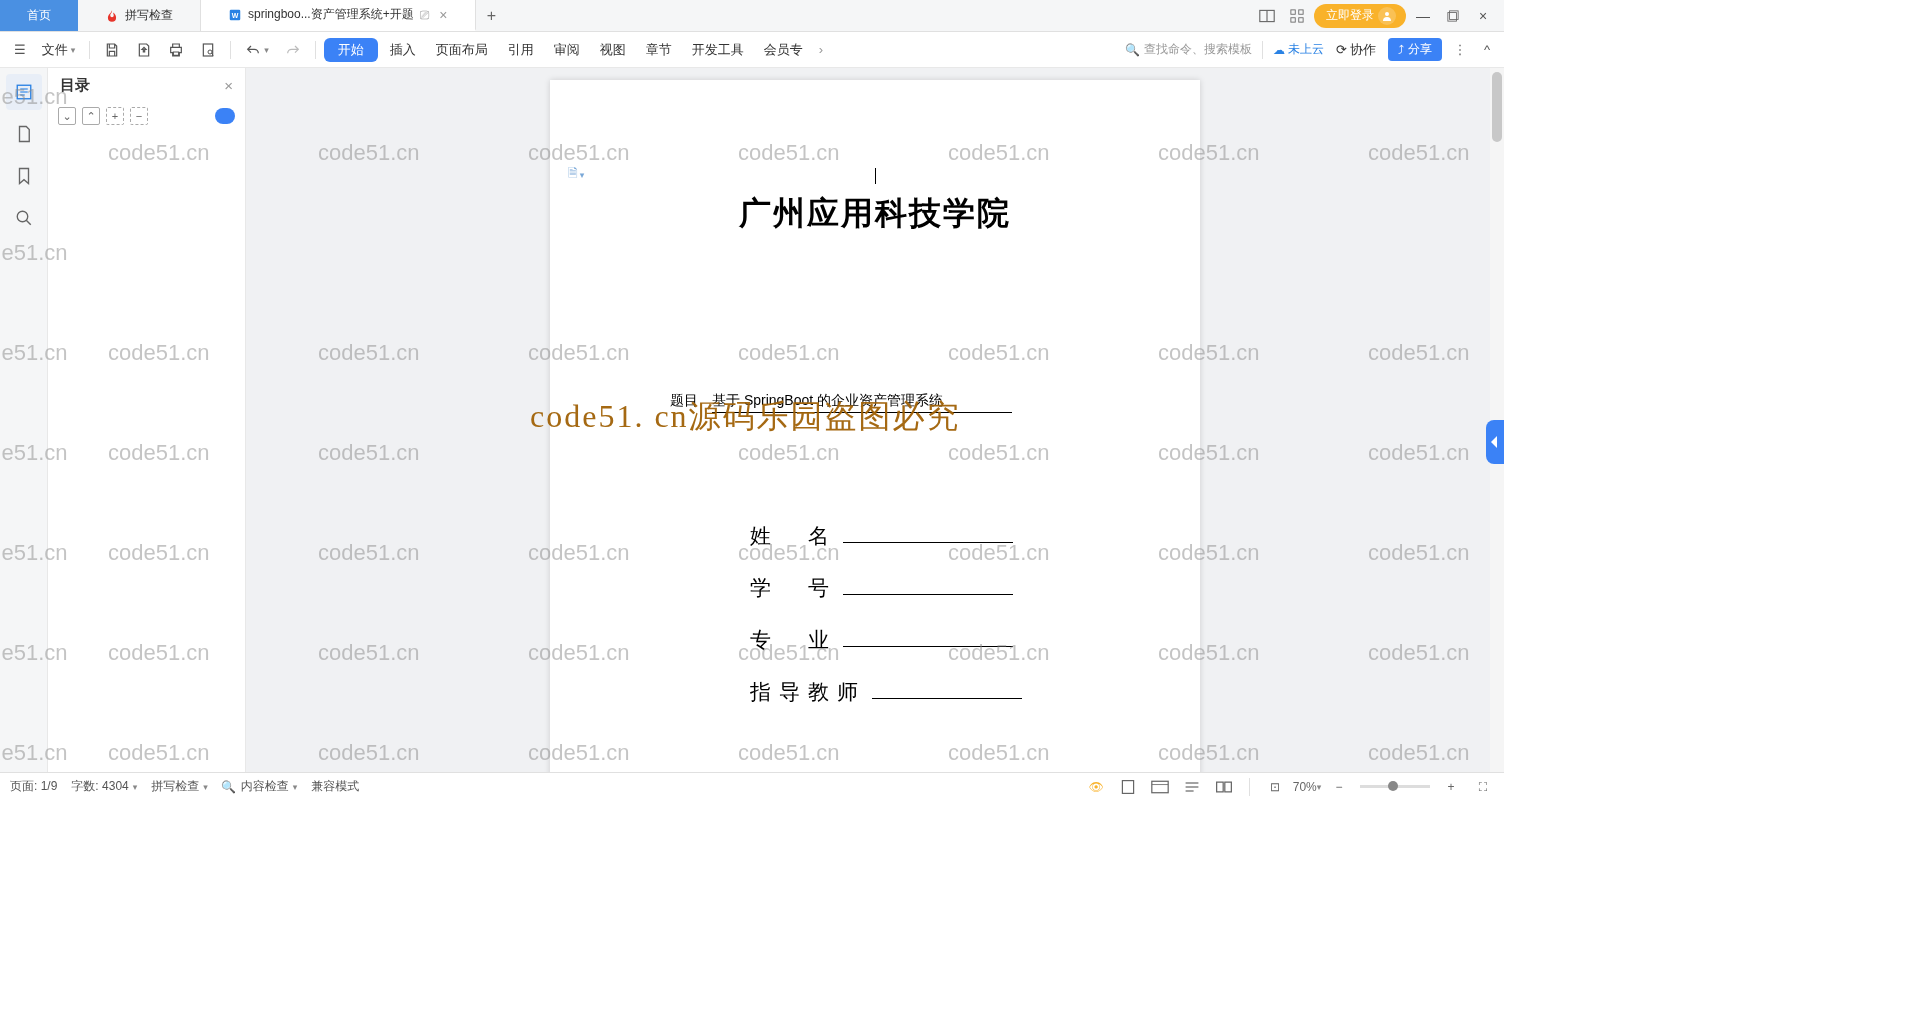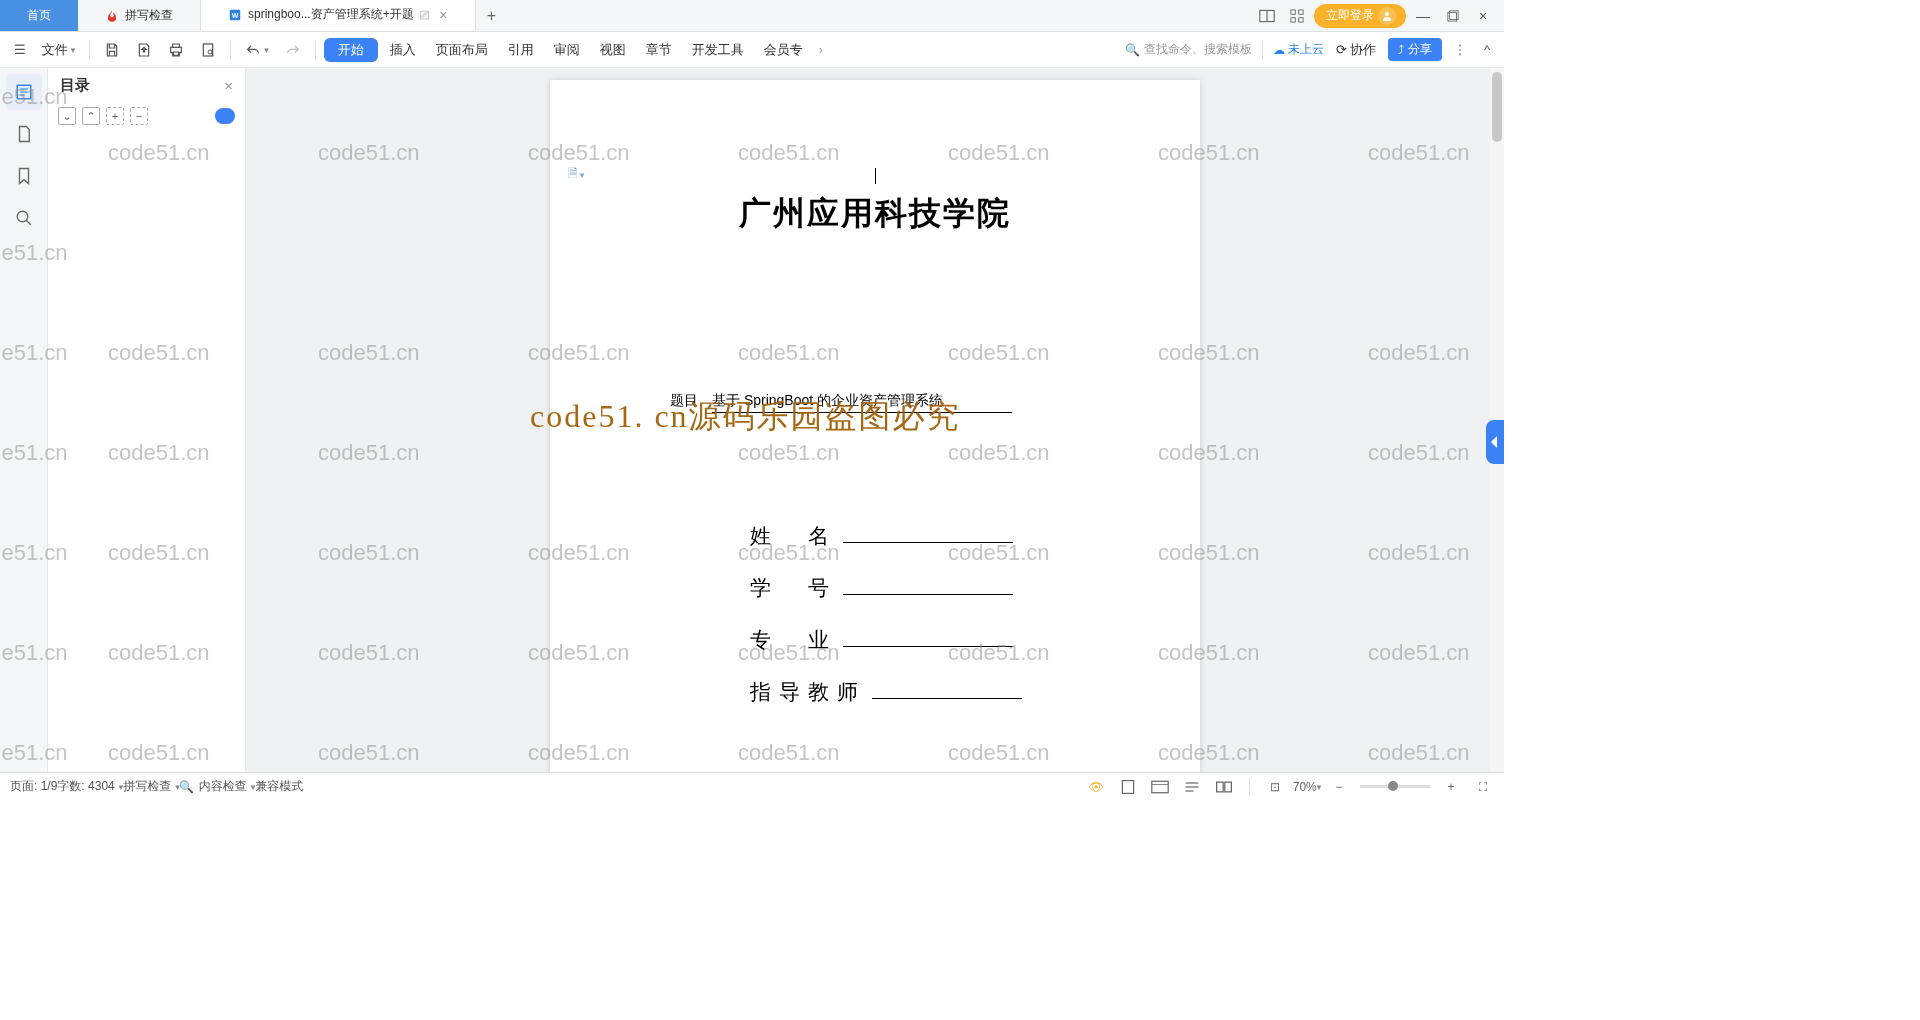--- a/index.html
+++ b/index.html
@@ -49,21 +49,21 @@
 .topic-line .ul{display:inline-block;border-bottom:1px solid #000;min-width:300px;padding-bottom:2px}
 .field{position:absolute;left:200px;font-size:21px;color:#000;letter-spacing:8px}
 .field .ul{display:inline-block;border-bottom:1px solid #000;width:170px;margin-left:6px;letter-spacing:0}
 .f1{top:442px}.f2{top:494px}.f3{top:546px}.f4{top:598px}
 .rscroll{position:absolute;right:0;top:0;bottom:0;width:14px;background:#f5f5f5}
 .rscroll .thumb{position:absolute;top:4px;left:2px;right:2px;height:70px;background:#c8c8c8;border-radius:5px}
 .rtab{position:absolute;right:0;top:50%;width:18px;height:44px;background:#3b82f6;border-radius:8px 0 0 8px;display:flex;align-items:center;justify-content:center;color:#fff}
 .watermarks{position:absolute;inset:0;pointer-events:none;z-index:5}
 .wm{position:absolute;color:#8b8b8b;font-size:22px;opacity:.5;white-space:nowrap;font-family:Arial}
 .bigwm{position:absolute;color:#a16207;font-size:32px;font-weight:500;opacity:.95;font-family:"SimSun",serif;letter-spacing:2px;z-index:6;pointer-events:none}
-.statusbar{position:absolute;bottom:0;left:0;right:0;height:28px;background:#fff;border-top:1px solid #e0e0e0;display:flex;align-items:center;padding:0 10px;font-size:12px;color:#555;}
+.statusbar{position:absolute;bottom:0;left:0;right:0;height:28px;background:#fff;border-top:1px solid #e0e0e0;display:flex;align-items:center;padding:0 10px;font-size:12px;color:#555;gap:14px}
 .statusbar .sb{display:flex;align-items:center;gap:4px;cursor:pointer}
 .statusbar .sbr{margin-left:auto;display:flex;align-items:center;gap:10px}
 .statusbar .vbtn{width:22px;height:20px;display:flex;align-items:center;justify-content:center;color:#666;cursor:pointer}
 .dd{font-size:9px;color:#888}
 svg{display:block}
 </style>
 </head>
 <body>
 
 <div class="tabbar">

